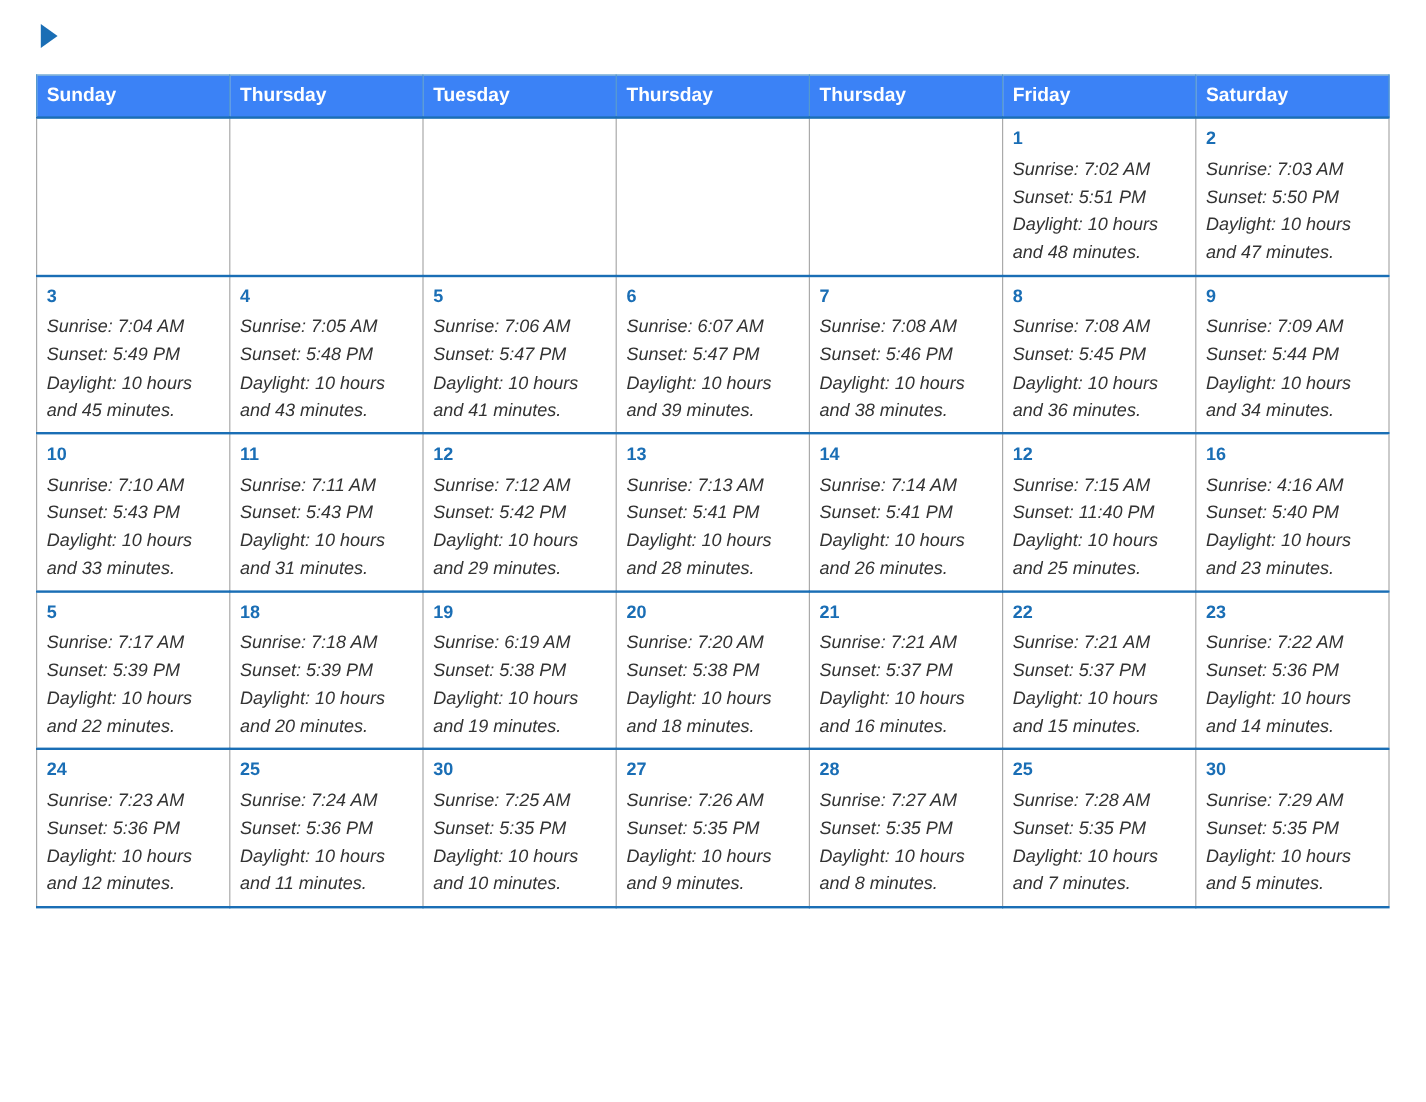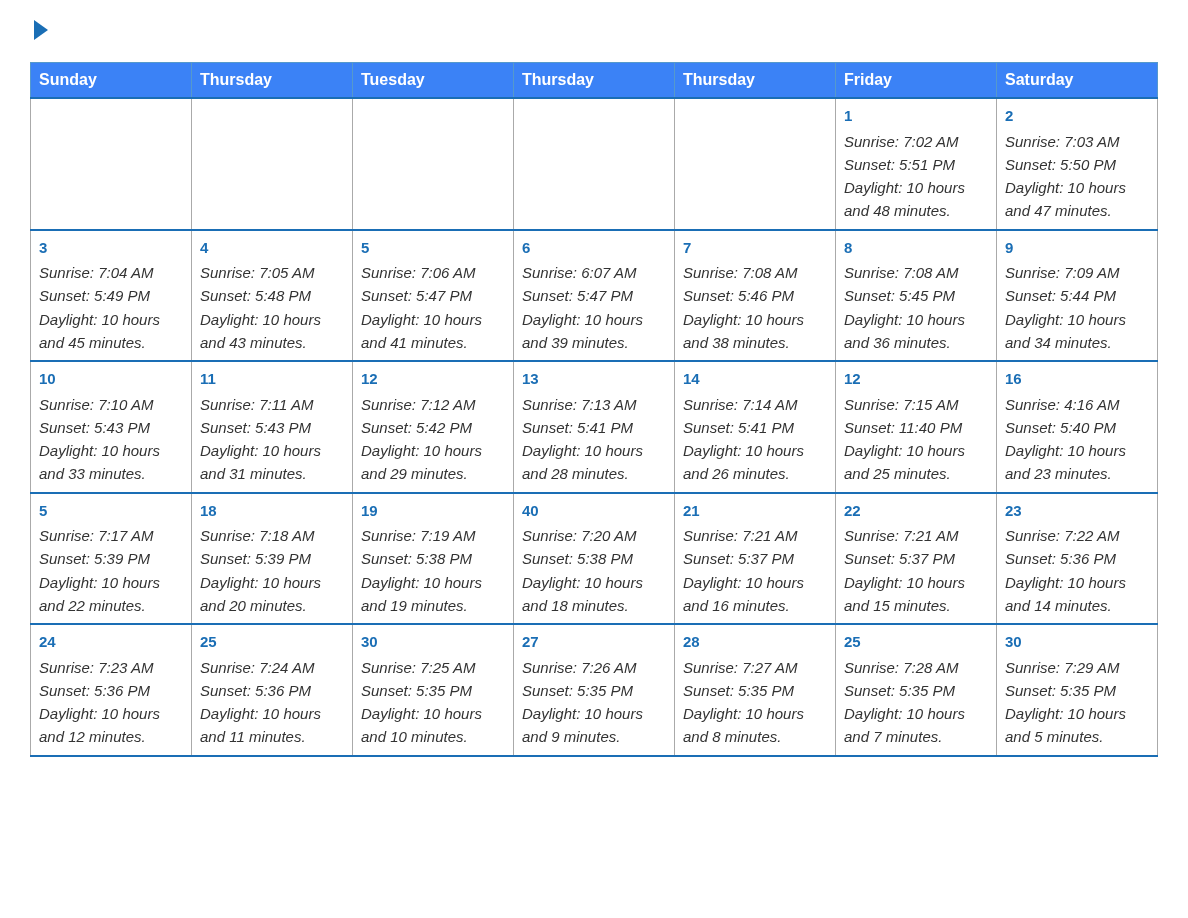--- a/index.html
+++ b/index.html
@@ -247,26 +247,26 @@
 Daylight: 10 hours and 22 minutes.</div>
         </td>
         <td>
           <div class="day-number">18</div>
           <div class="day-info">Sunrise: 7:18 AM
 Sunset: 5:39 PM
 Daylight: 10 hours and 20 minutes.</div>
         </td>
         <td>
           <div class="day-number">19</div>
-          <div class="day-info">Sunrise: 7:19 AM
+          <div class="day-info">Sunrise: 6:19 AM
 Sunset: 5:38 PM
 Daylight: 10 hours and 19 minutes.</div>
         </td>
         <td>
-          <div class="day-number">40</div>
+          <div class="day-number">20</div>
           <div class="day-info">Sunrise: 7:20 AM
 Sunset: 5:38 PM
 Daylight: 10 hours and 18 minutes.</div>
         </td>
         <td>
           <div class="day-number">21</div>
           <div class="day-info">Sunrise: 7:21 AM
 Sunset: 5:37 PM
 Daylight: 10 hours and 16 minutes.</div>
         </td>

